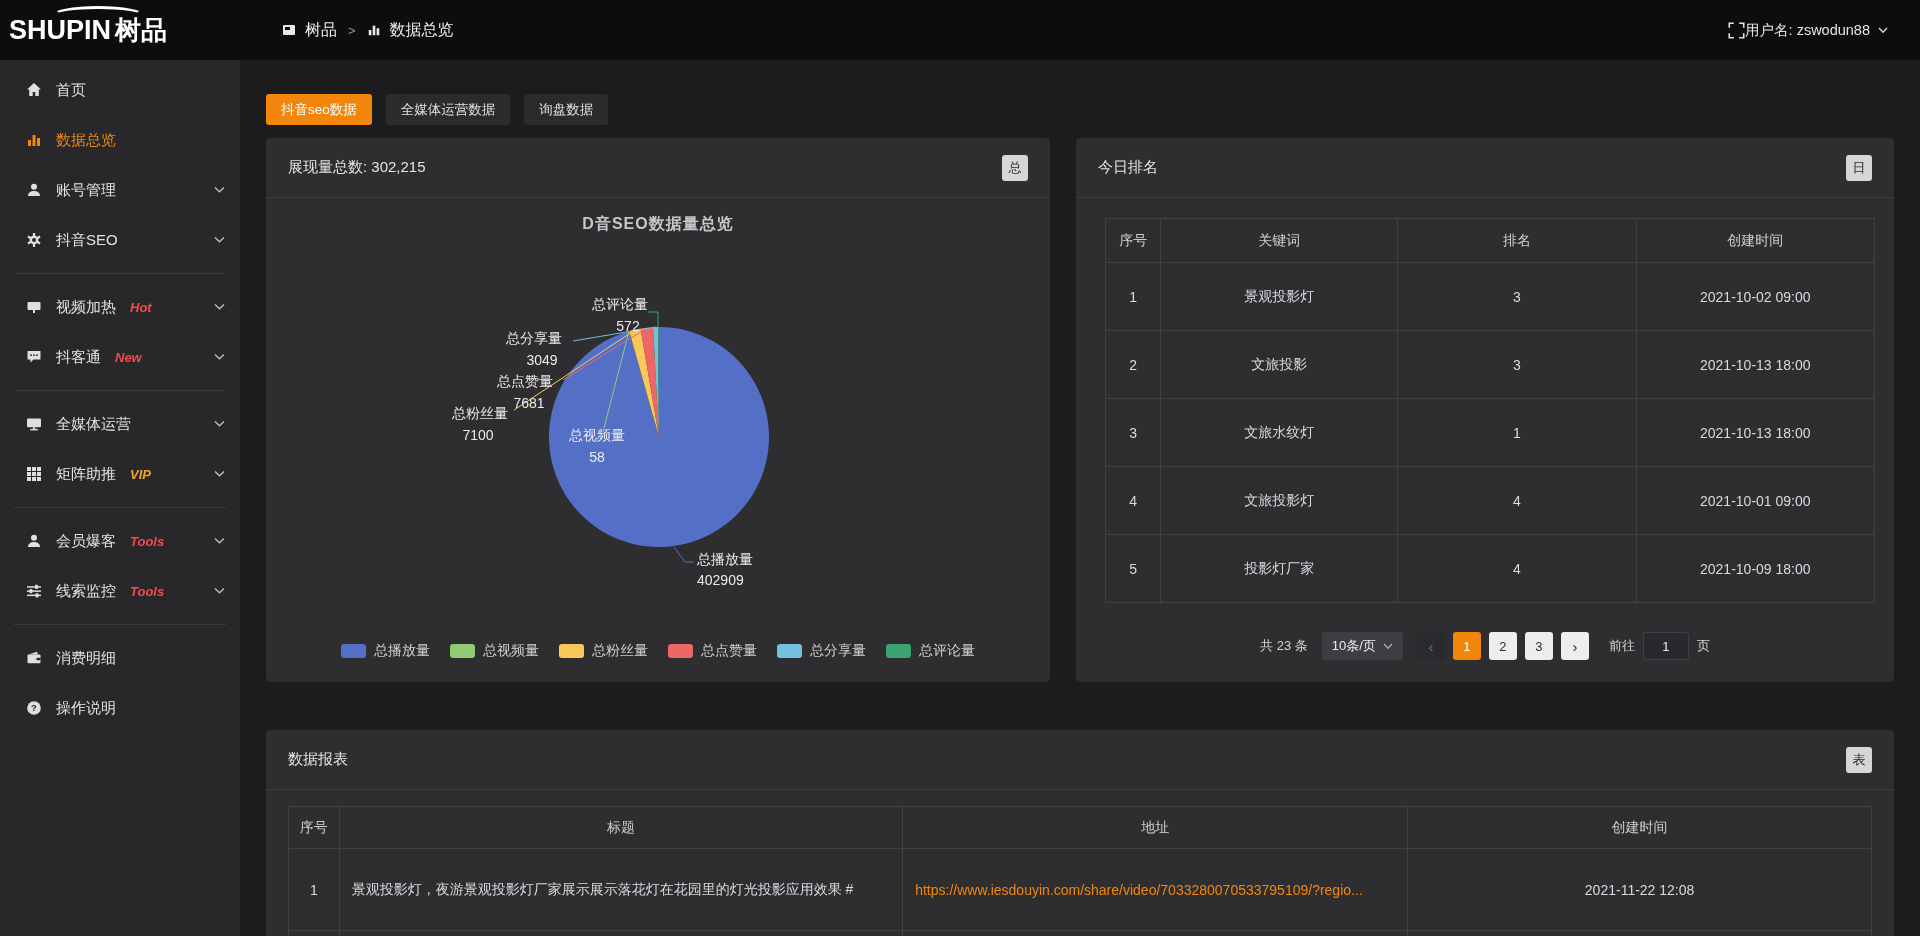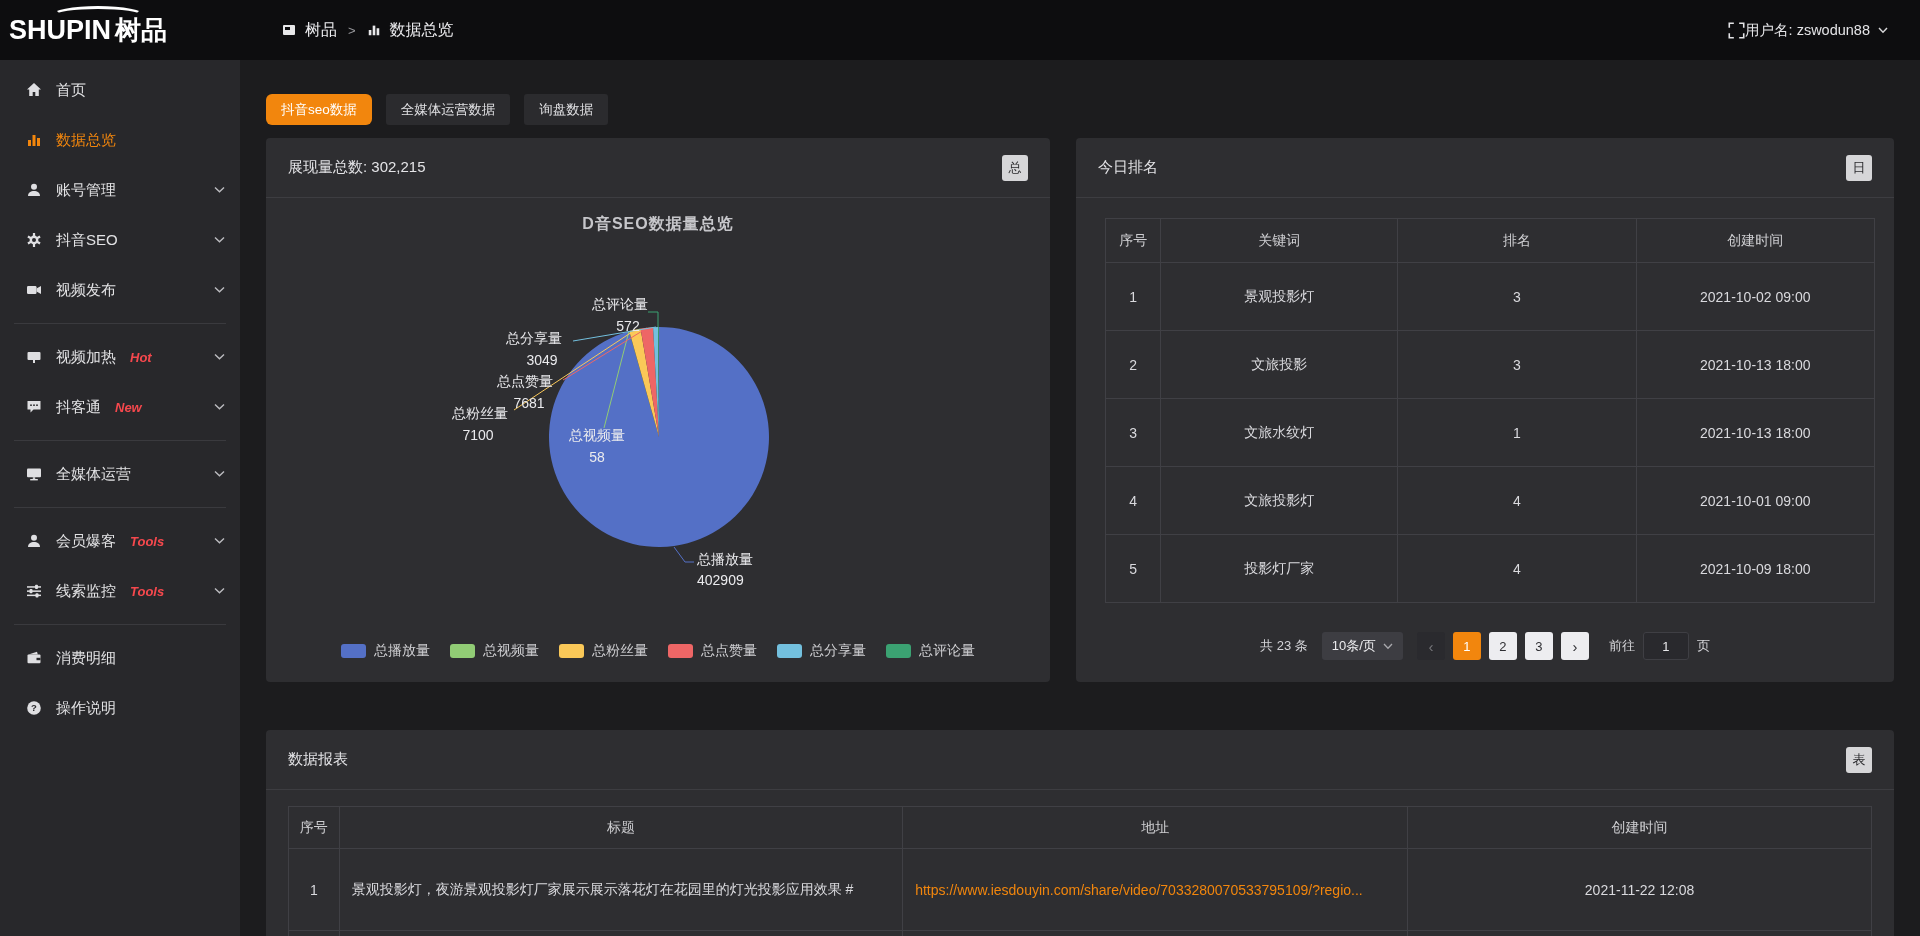--- a/index.html
+++ b/index.html
@@ -28,21 +28,21 @@
   .s-ico svg .fg { fill:#dfdfe2; }
   .s-item.active { color:#f2860d; }
   .s-item.active .s-ico svg .fg { fill:#f2860d; }
   .s-badge { font-style:italic; font-weight:bold; font-size:13px; margin-left:14px; color:#f5484d; }
   .s-badge.gold { color:#f0a32a; }
   .s-chev { position:absolute; right:15px; top:50%; transform:translateY(-50%); display:flex; }
   .s-divider { height:1px; background:#3a3a3e; margin:8px 14px; }
   
   .tabs { position:absolute; left:266px; top:94px; display:flex; gap:14px; }
   .tab { height:31px; padding:0 15px; font-size:13.5px; border:none; border-radius:3px; background:#2b2b2e; color:#e0e0e3; cursor:pointer; font-family:inherit; }
-  .tab.active { background:#f2860d; color:#fff;border-radius:6px; }
+  .tab.active { background:#f2860d; color:#fff; }
   
   .panel { position:absolute; background:#2e2e31; border-radius:4px; }
   .panel-head { height:60px; display:flex; align-items:center; justify-content:space-between; padding:0 22px; border-bottom:1px solid #3d3d41; font-size:15px; color:#e4e4e7; }
   .corner-btn { width:26px; height:26px; background:#d6d6d8; color:#2a2a2d; border:none; border-radius:3px; font-size:13px; line-height:26px; text-align:center; cursor:pointer; font-family:inherit; }
   #panel-overview { left:266px; top:138px; width:784px; height:544px; }
   #panel-ranking  { left:1076px; top:138px; width:818px; height:544px; }
   #panel-report   { left:266px; top:730px; width:1628px; height:300px; }
   
   .chart-title { position:absolute; left:0; right:0; top:76px; text-align:center; font-size:16px; font-weight:bold; color:#c6c6ca; letter-spacing:1px; }
   #pie-svg { position:absolute; left:0; top:60px; }
@@ -169,36 +169,20 @@
           <circle cx="8" cy="8" r="2" fill="#28282b"></circle>
         </svg>
       </span>
     <span class="s-label">抖音SEO</span>
     <span class="s-chev">
         <svg width="11" height="7" viewBox="0 0 11 7">
           <polyline points="1,1 5.5,5.3 10,1" fill="none" stroke="#bcbcc0" stroke-width="1.4"></polyline>
         </svg>
       </span>
   </div>
-  <div class="s-item">
-    <span class="s-ico">
-        <svg width="16" height="16" viewBox="0 0 16 16">
-          <g class="fg">
-            <rect x="1" y="4" width="9.5" height="8" rx="1.2"></rect>
-            <path d="M10.5 6.5 15 4v8l-4.5-2.5z"></path>
-          </g>
-        </svg>
-      </span>
-    <span class="s-label">视频发布</span>
-    <span class="s-chev">
-        <svg width="11" height="7" viewBox="0 0 11 7">
-          <polyline points="1,1 5.5,5.3 10,1" fill="none" stroke="#bcbcc0" stroke-width="1.4"></polyline>
-        </svg>
-      </span>
-  </div>
   <div class="s-divider"></div>
   <div class="s-item">
     <span class="s-ico">
         <svg width="16" height="16" viewBox="0 0 16 16">
           <g class="fg">
             <rect x="1.5" y="3" width="13" height="8" rx="1"></rect>
             <rect x="7" y="11" width="2" height="3"></rect>
           </g>
         </svg>
       </span>
@@ -234,20 +218,44 @@
     <span class="s-ico">
         <svg width="16" height="16" viewBox="0 0 16 16">
           <g class="fg">
             <rect x="1" y="2.5" width="14" height="8.8" rx="1"></rect>
             <rect x="6.8" y="11.3" width="2.4" height="1.6"></rect>
             <rect x="4.2" y="13" width="7.6" height="1.4"></rect>
           </g>
         </svg>
       </span>
     <span class="s-label">全媒体运营</span>
+    <span class="s-chev">
+        <svg width="11" height="7" viewBox="0 0 11 7">
+          <polyline points="1,1 5.5,5.3 10,1" fill="none" stroke="#bcbcc0" stroke-width="1.4"></polyline>
+        </svg>
+      </span>
+  </div>
+  <div class="s-item">
+    <span class="s-ico">
+        <svg width="16" height="16" viewBox="0 0 16 16">
+          <g class="fg">
+            <rect x="1" y="1" width="4" height="4"></rect>
+            <rect x="6" y="1" width="4" height="4"></rect>
+            <rect x="11" y="1" width="4" height="4"></rect>
+            <rect x="1" y="6" width="4" height="4"></rect>
+            <rect x="6" y="6" width="4" height="4"></rect>
+            <rect x="11" y="6" width="4" height="4"></rect>
+            <rect x="1" y="11" width="4" height="4"></rect>
+            <rect x="6" y="11" width="4" height="4"></rect>
+            <rect x="11" y="11" width="4" height="4"></rect>
+          </g>
+        </svg>
+      </span>
+    <span class="s-label">矩阵助推</span>
+    <span class="s-badge gold">VIP</span>
     <span class="s-chev">
         <svg width="11" height="7" viewBox="0 0 11 7">
           <polyline points="1,1 5.5,5.3 10,1" fill="none" stroke="#bcbcc0" stroke-width="1.4"></polyline>
         </svg>
       </span>
   </div>
   <div class="s-divider"></div>
   <div class="s-item">
     <span class="s-ico">
         <svg width="16" height="16" viewBox="0 0 16 16">

